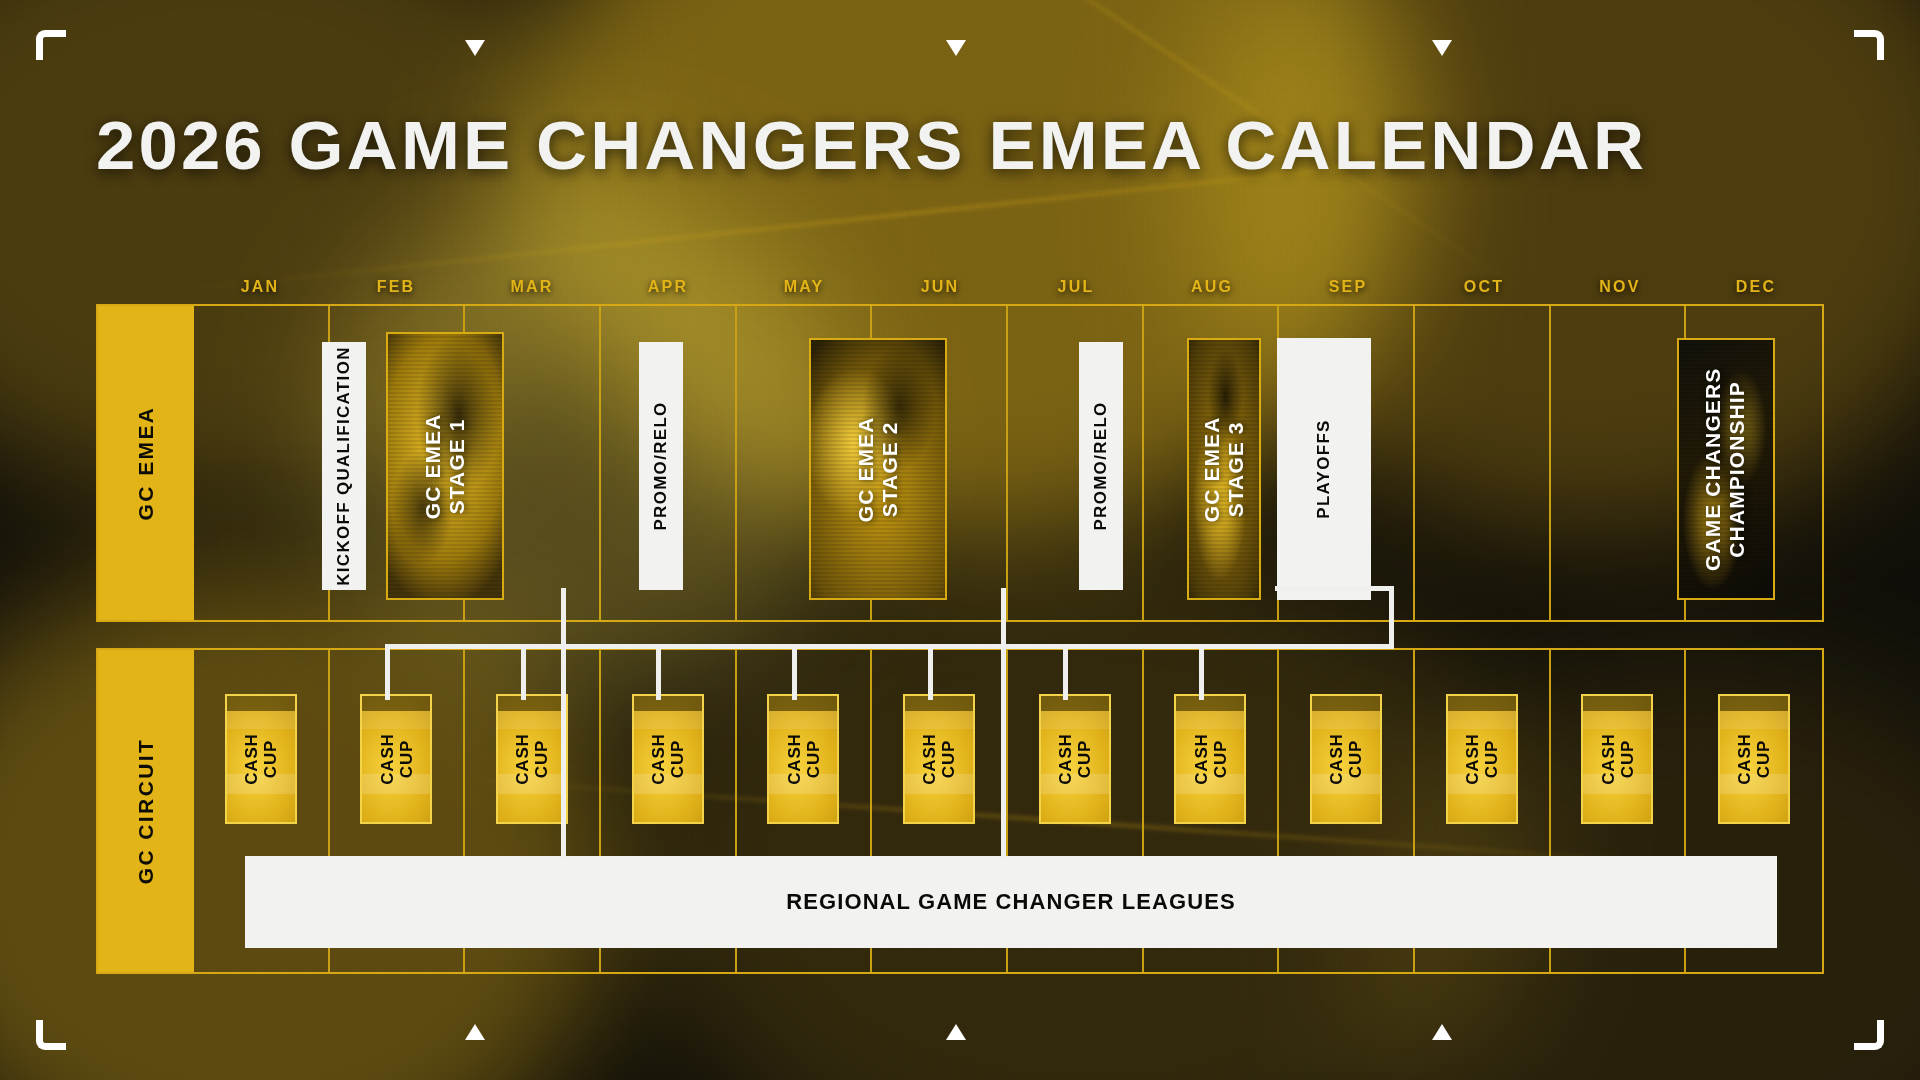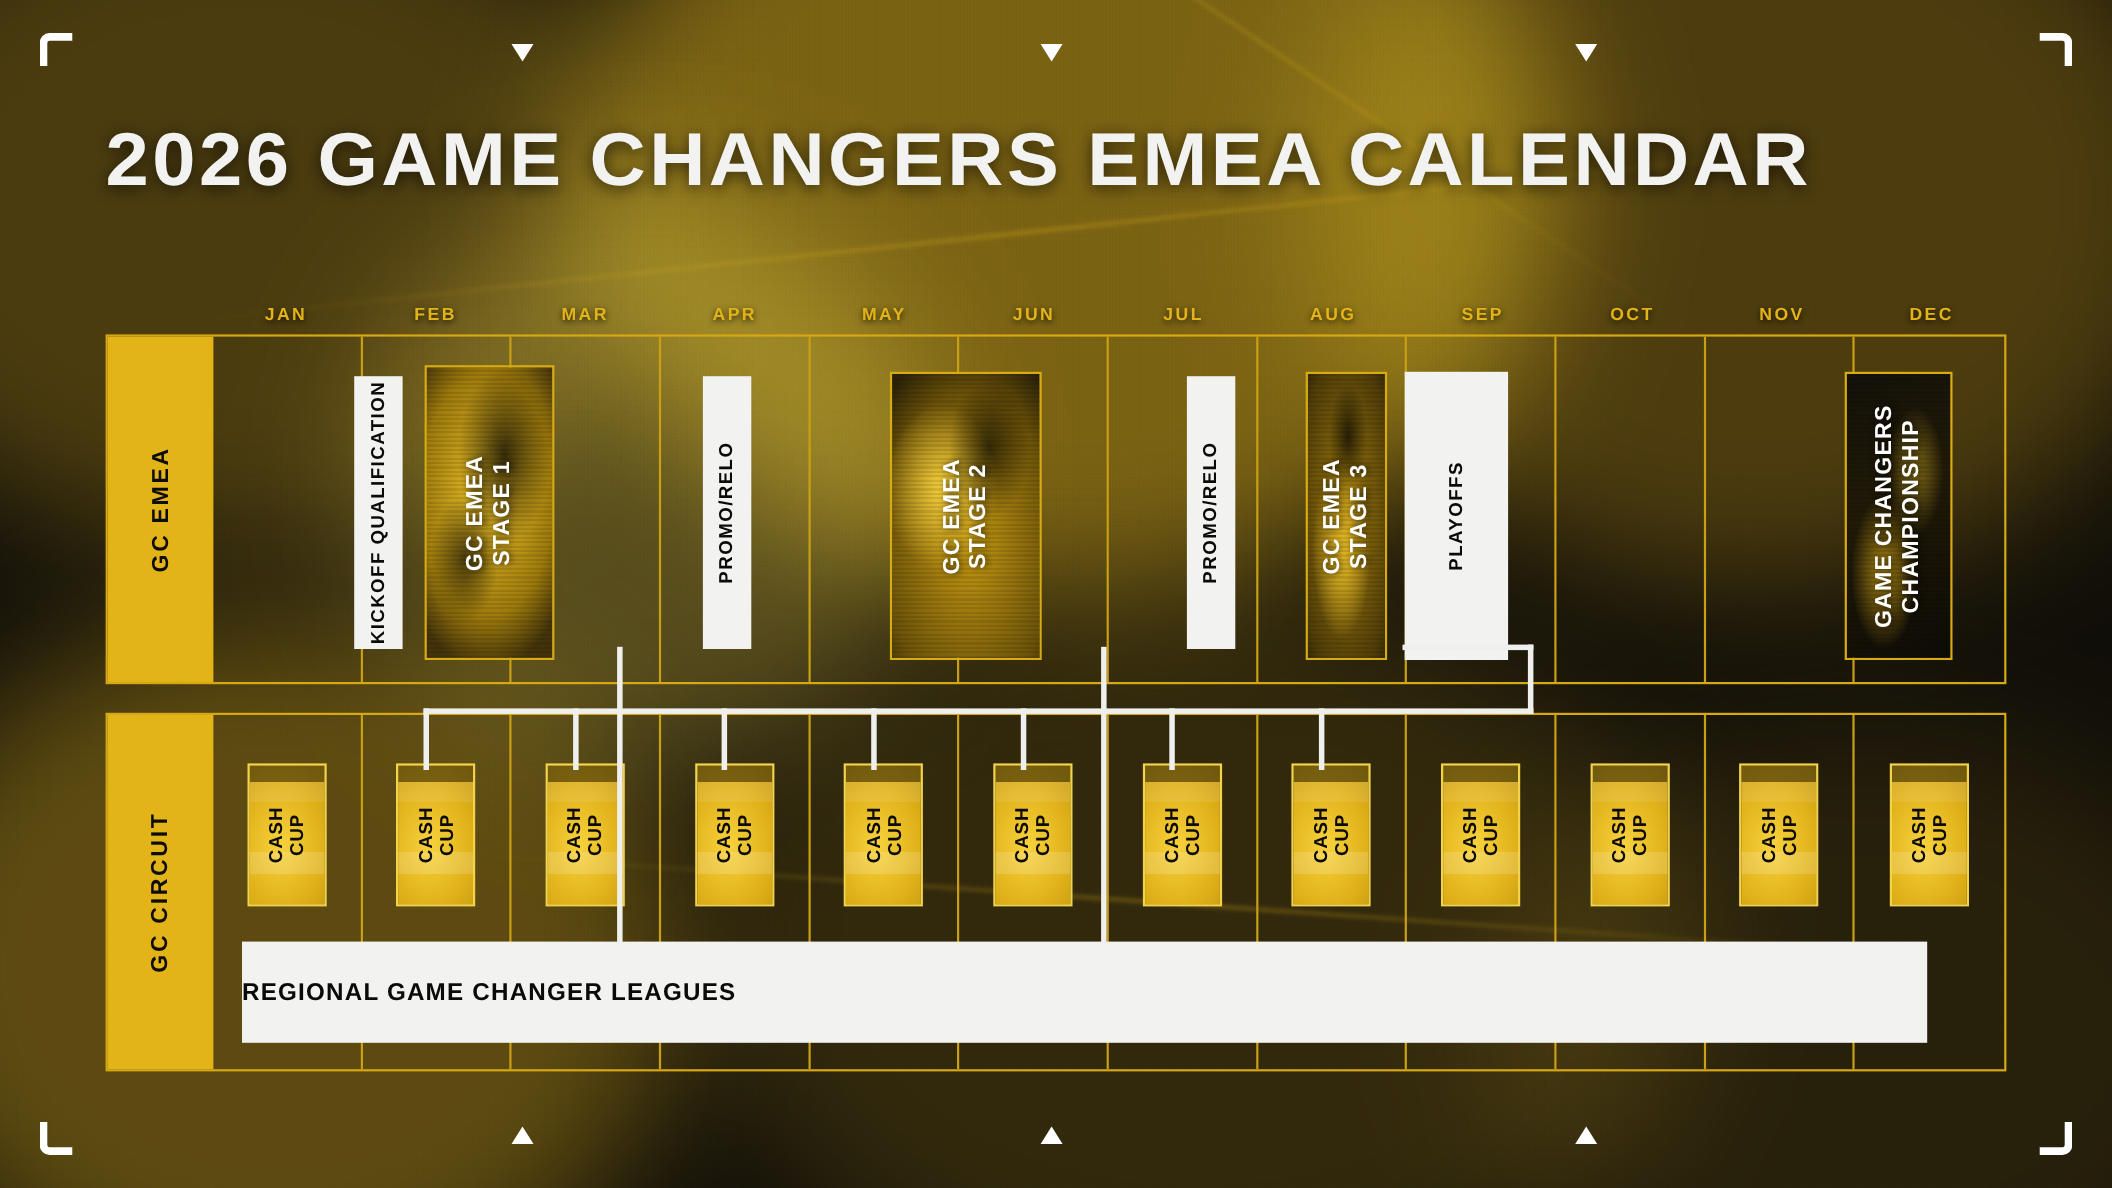--- a/index.html
+++ b/index.html
@@ -121,22 +121,22 @@
   .cup .vlabel {
     color:#0b0a06; font-size:17px; letter-spacing:.8px; line-height:1.12;
     text-align:center; position:relative; z-index:2;
   }
 
   
   .wire { position:absolute; background:#efefed; z-index:40; }
 
   
   #regional {
-    position:absolute; left:220px; top:856px; width:1532px; height:92px;
-    background:#f2f2f0; display:flex; align-items:center; justify-content:flex-start;
+    position:absolute; left:245px; top:856px; width:1532px; height:92px;
+    background:#f2f2f0; display:flex; align-items:center; justify-content:center;
     z-index:30;
   }
   #regional span {
     color:#0a0a08; font-size:22px; font-weight:700;
     letter-spacing:1.1px; font-stretch:condensed;
   }
 </style>
 </head>
 <body>
 

